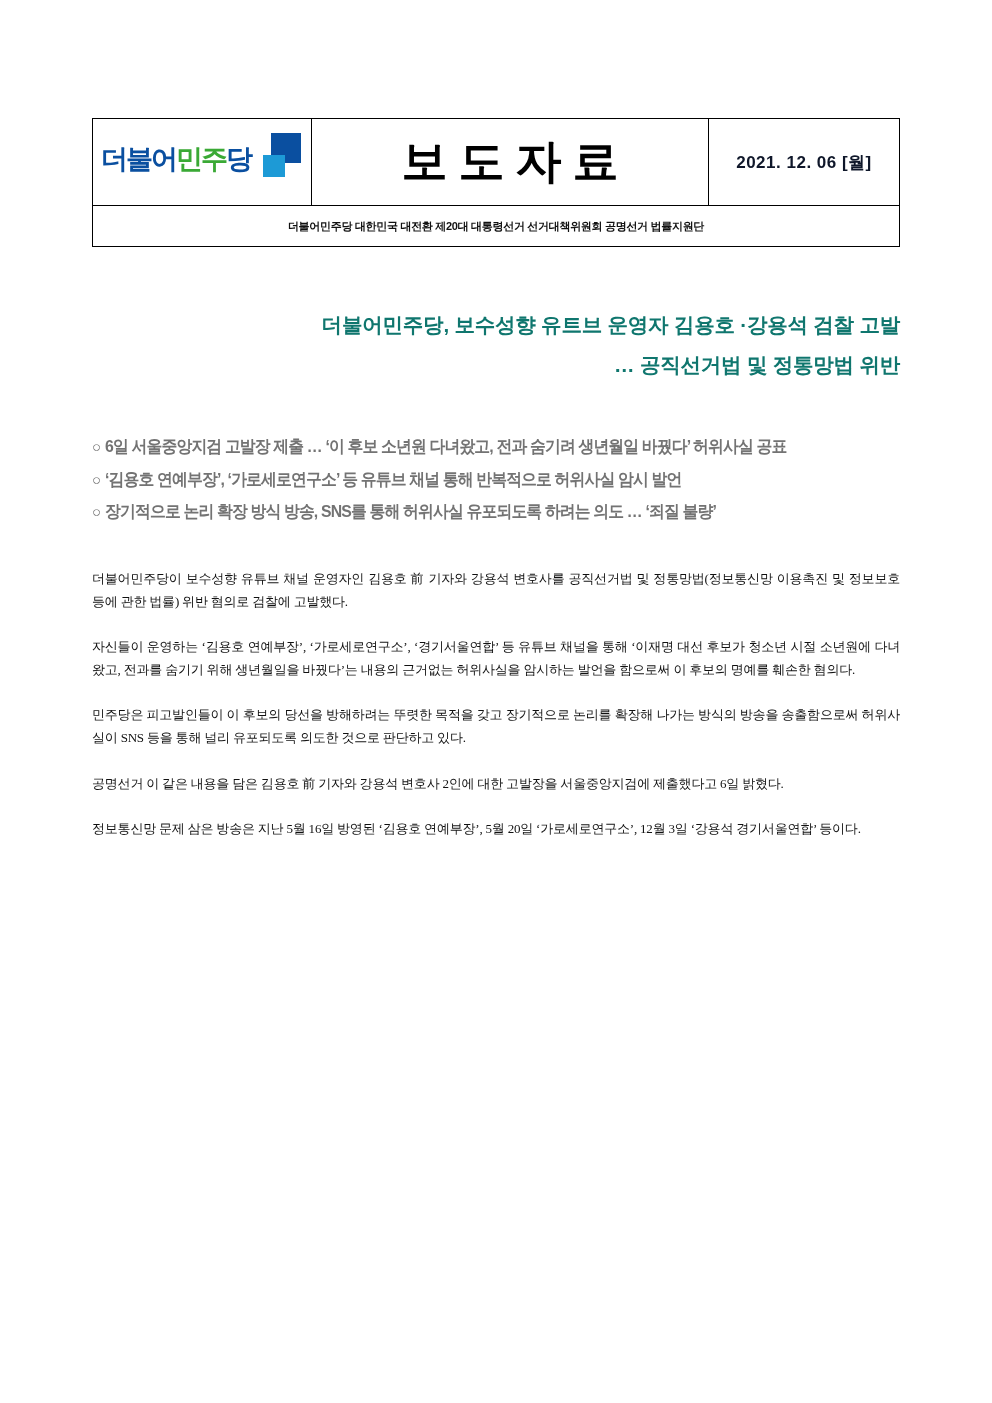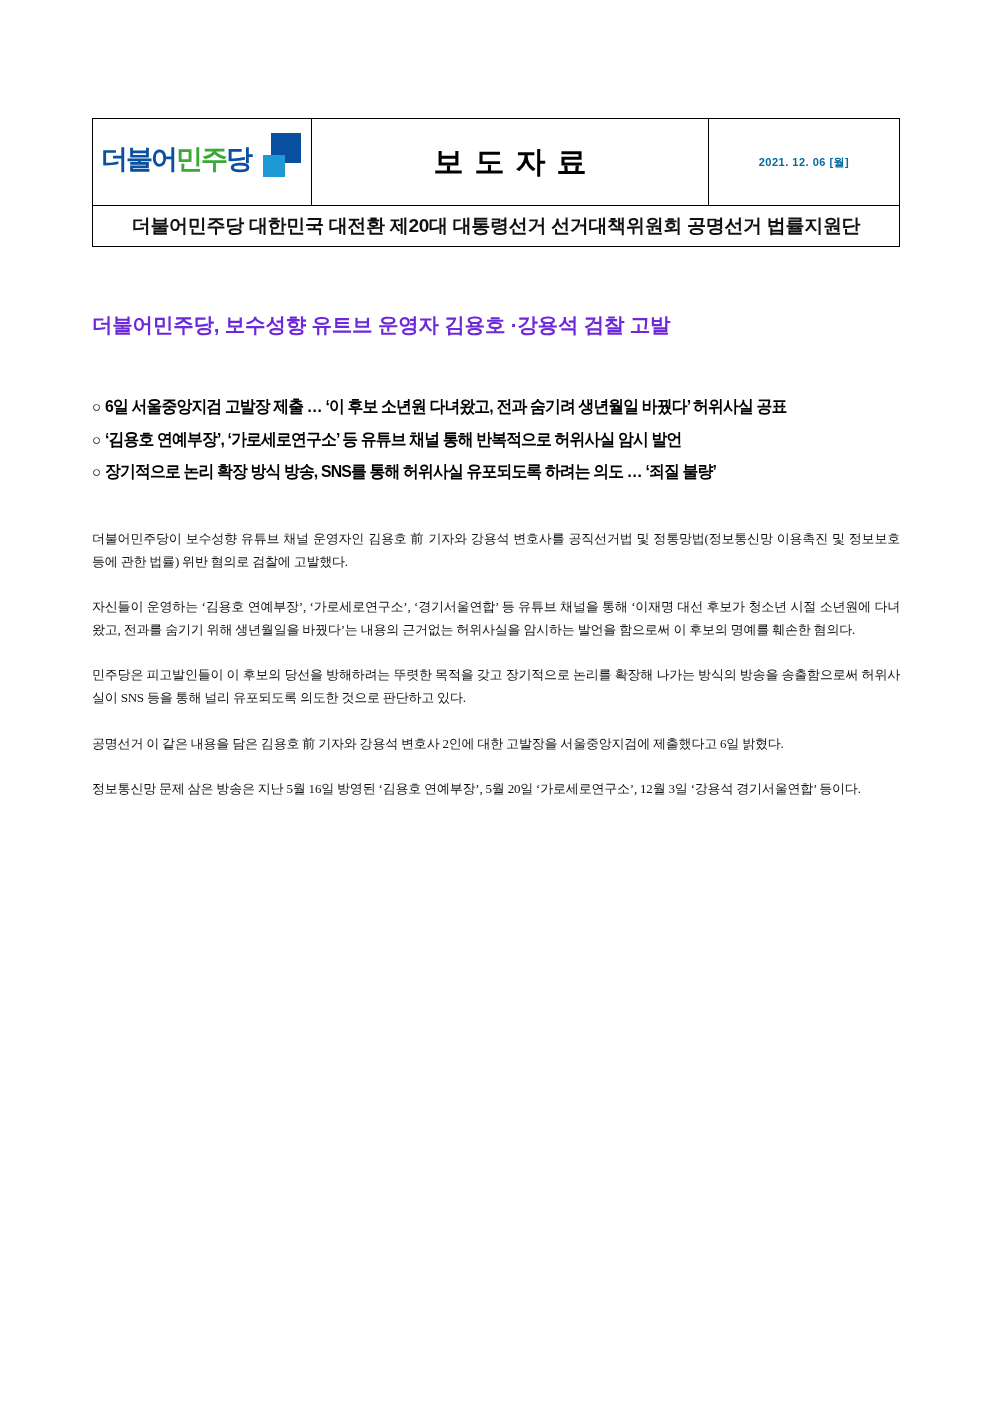--- a/index.html
+++ b/index.html
@@ -45,37 +45,37 @@
     text-align: center;
   }
   .cell-date {
     width: 190px;
     height: 86px;
     text-align: center;
   }
   .doc-title {
     font-family: "Liberation Sans", "DejaVu Sans", sans-serif;
     font-weight: bold;
-    font-size: 30px;
+    font-size: 46px;
     letter-spacing: 11px;
     color: #000;
     text-indent: 11px;
   }
   .doc-date {
     font-family: "Liberation Sans", "DejaVu Sans", sans-serif;
     font-weight: bold;
+    font-size: 17px;
+    letter-spacing: 0.5px;
+    color: #0f172a;
+  }
+  .org-bar {
+    text-align: center;
+    font-family: "Liberation Sans", "DejaVu Sans", sans-serif;
+    font-weight: bold;
     font-size: 11px;
-    letter-spacing: 0.5px;
-    color: #0369a1;
-  }
-  .org-bar {
-    text-align: center;
-    font-family: "Liberation Sans", "DejaVu Sans", sans-serif;
-    font-weight: bold;
-    font-size: 19px;
     height: 40px;
     letter-spacing: -0.3px;
   }
 
   
   .logo-wrap {
     display: flex;
     align-items: center;
     justify-content: center;
     gap: 12px;
@@ -111,39 +111,39 @@
     line-height: 1;
     margin-bottom: 6px;
   }
   .logo-text .c1 { color: #0a4fa0; }
   .logo-text .c2 { color: #3aa935; }
   .logo-text .c3 { color: #0a4fa0; }
 
   
   .headline {
     margin-top: 58px;
-    text-align: left;
+    text-align: right;
     font-family: "Liberation Sans", "DejaVu Sans", sans-serif;
     font-weight: bold;
     font-size: 20.5px;
     line-height: 1.95;
     letter-spacing: -0.2px;
-    color: #6d28d9;
+    color: #0f766e;
   }
   .headline .l2 { display: block; }
 
   
   .summary {
     margin-top: 46px;
     font-family: "Liberation Sans", "DejaVu Sans", sans-serif;
     font-weight: bold;
     font-size: 17px;
     line-height: 1.92;
     letter-spacing: -0.9px;
-    color: #000000;
+    color: #737373;
   }
   .summary .row {
     display: block;
     white-space: nowrap;
   }
   .summary .mark {
     font-size: 15px;
     margin-right: 5px;
   }
   .summary .cond {
@@ -195,20 +195,21 @@
       </td>
     </tr>
     <tr>
       <td class="org-bar" colspan="3">더불어민주당 대한민국 대전환 제20대 대통령선거 선거대책위원회 공명선거 법률지원단</td>
     </tr>
   </tbody>
     </table>
 
   <div class="headline">
     <span class="l1">더불어민주당, 보수성향 유트브 운영자 김용호 ·강용석 검찰 고발</span>
+    <span class="l2">… 공직선거법 및 정통망법 위반</span>
   </div>
 
   <div class="summary">
     <span class="row">
       <span class="mark">○</span><span class="cond">6일 서울중앙지검 고발장 제출 … ‘이 후보 소년원 다녀왔고, 전과 숨기려 생년월일 바꿨다’ 허위사실 공표</span>
     </span>
     <span class="row">
       <span class="mark">○</span><span class="cond">‘김용호 연예부장’, ‘가로세로연구소’ 등 유튜브 채널 통해 반복적으로 허위사실 암시 발언</span>
     </span>
     <span class="row">

